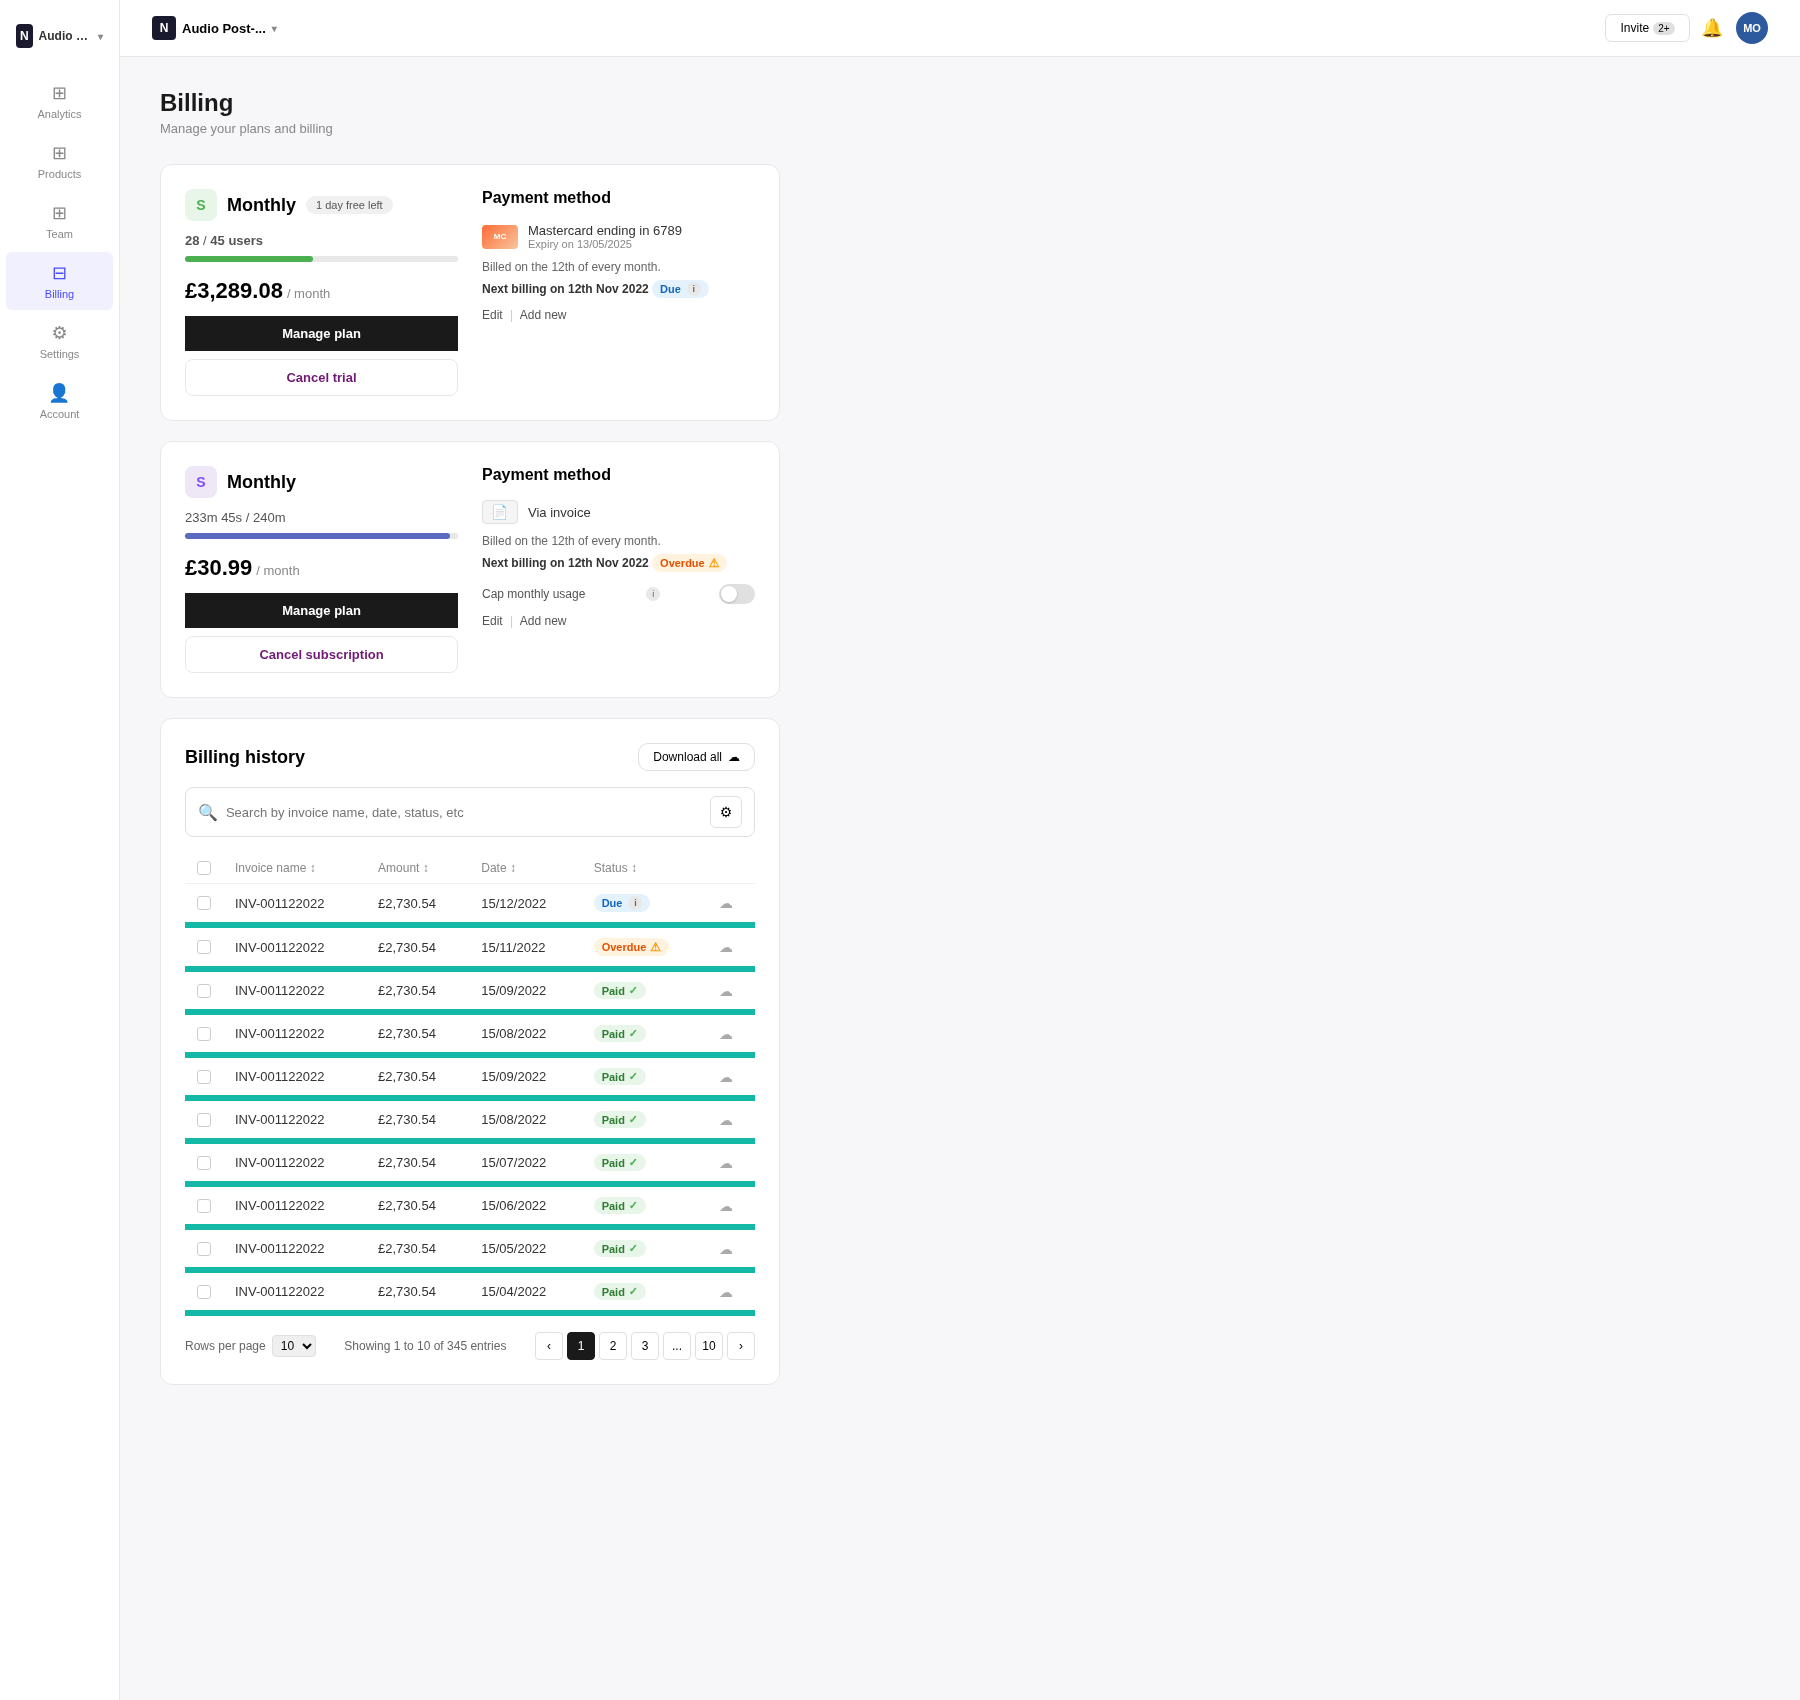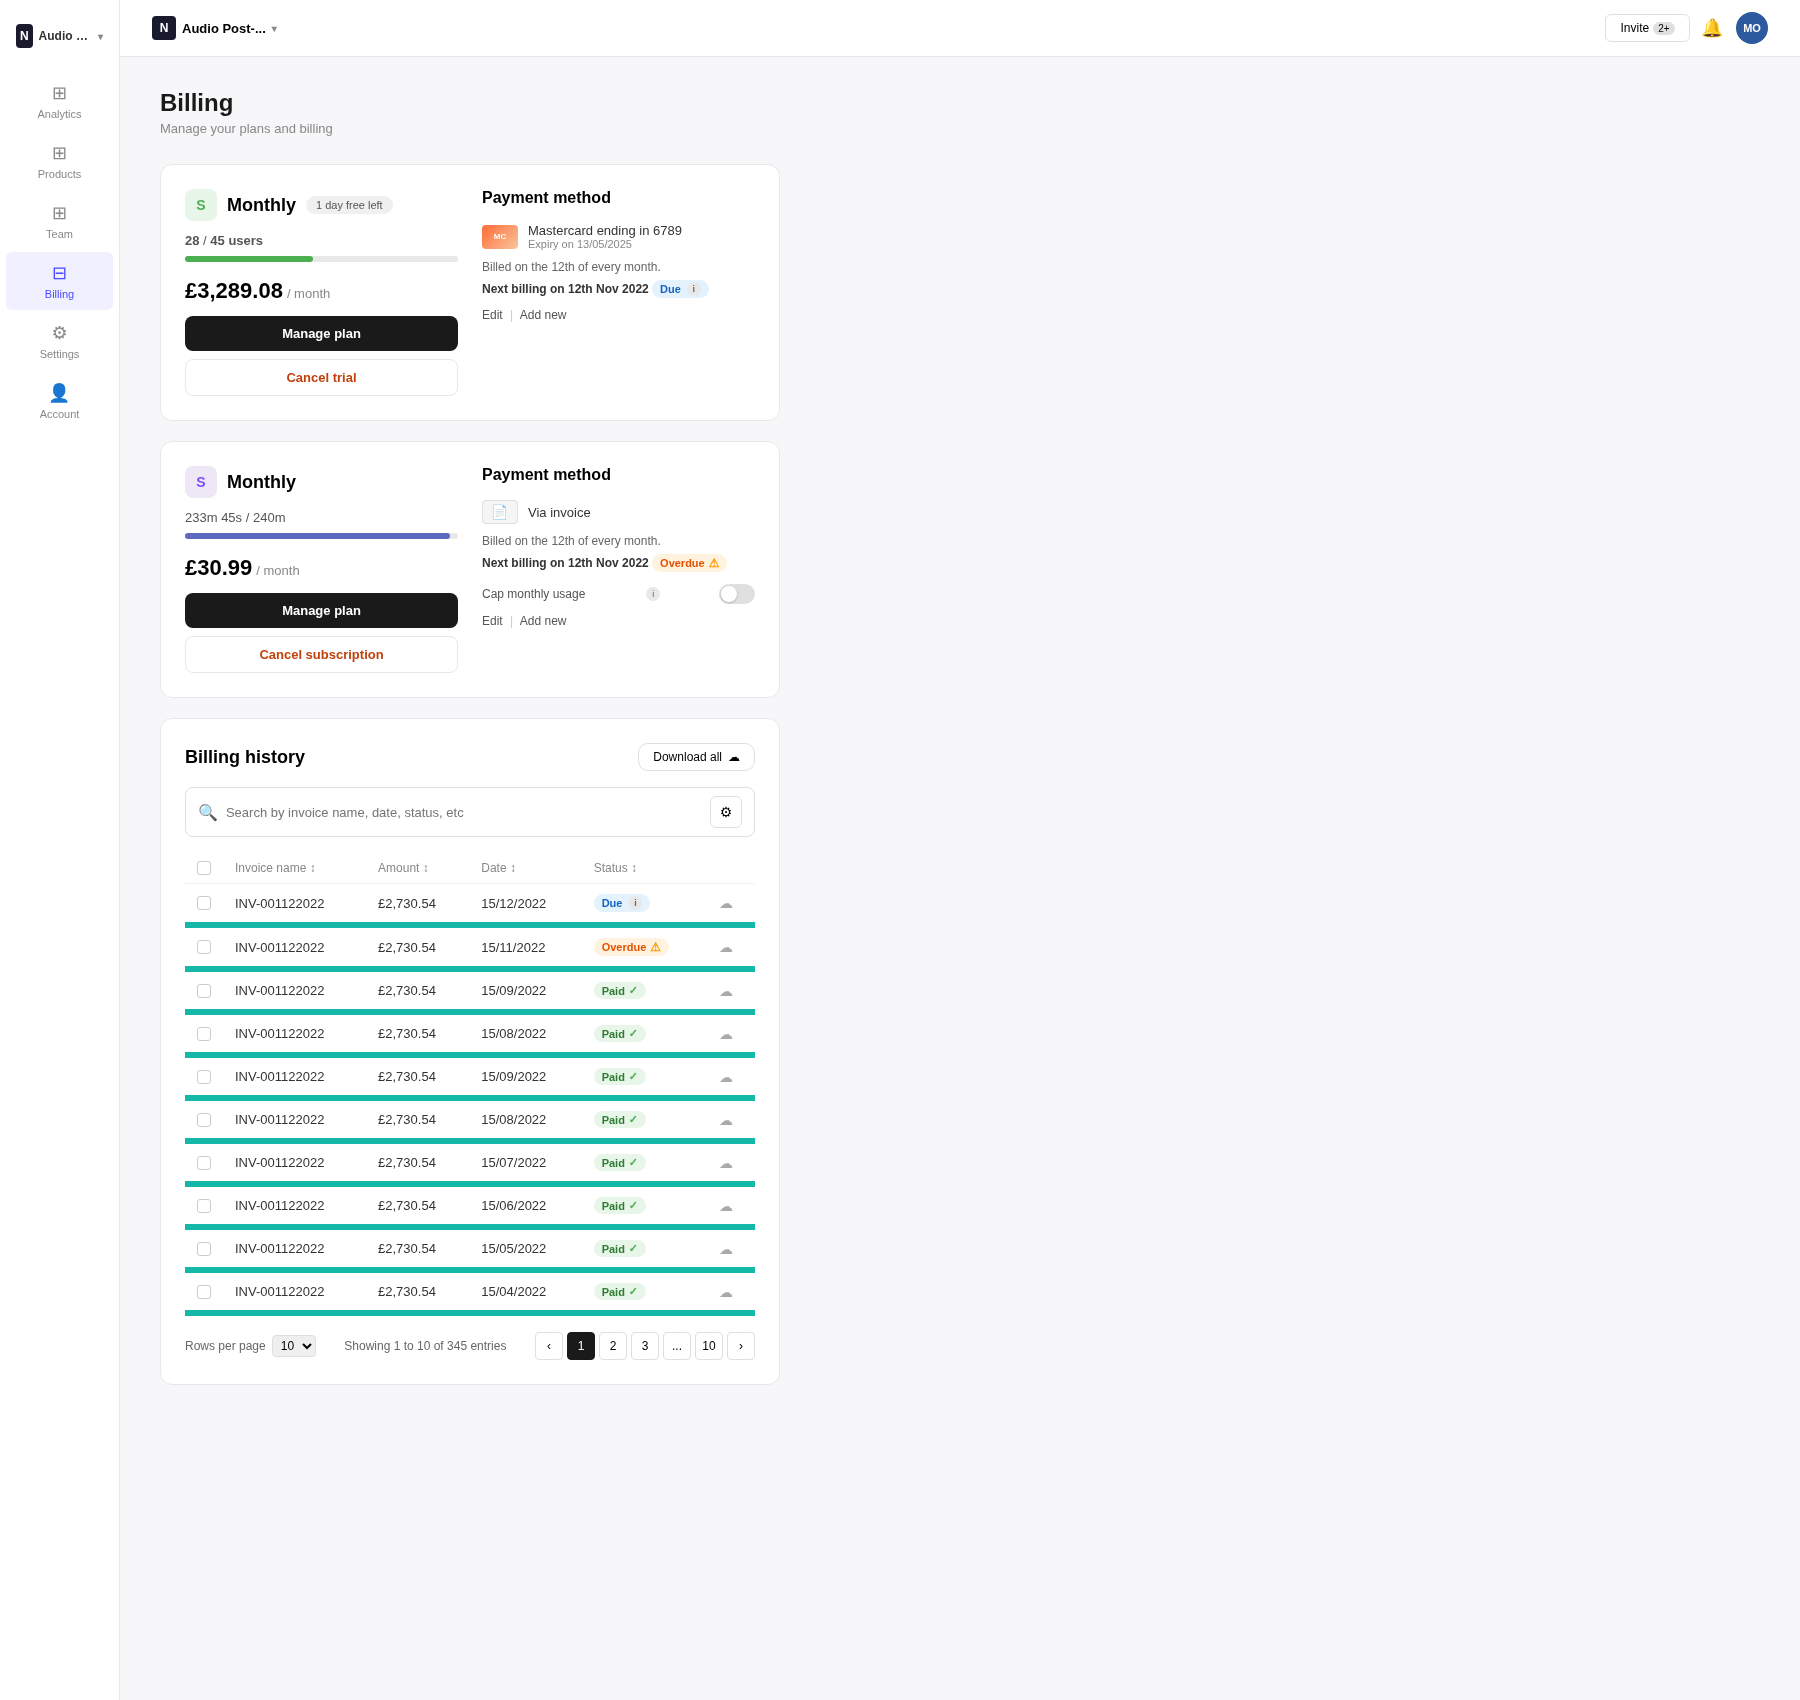--- a/index.html
+++ b/index.html
@@ -108,26 +108,26 @@
     }
     .progress-fill { height: 100%; border-radius: 3px; }
     .progress-fill.green { background: #4caf50; }
     .progress-fill.blue { background: #5c6bc0; }
     .price-row { display: flex; align-items: baseline; gap: 4px; margin-bottom: 12px; }
     .price-amount { font-size: 22px; font-weight: 700; }
     .price-period { font-size: 13px; color: #888; }
     .storage-info { font-size: 13px; color: #555; margin-bottom: 8px; }
     .manage-btn {
       background: #1a1a1a; color: #fff;
-      border: none; padding: 10px 0; border-radius: 8px;
+      border: none; padding: 10px 0; border-radius: 0;
       font-size: 13px; font-weight: 600; cursor: pointer;
       width: 100%; margin-bottom: 8px;
     }
     .cancel-btn {
-      background: #fff; color: #c2410c;
+      background: #fff; color: #701a75;
       border: 1px solid #e8e8e8; padding: 10px 12px; border-radius: 8px;
       font-size: 13px; font-weight: 600; cursor: pointer;
       width: 100%;
     }
 
     
     .payment-section {}
     .payment-title { font-size: 16px; font-weight: 700; margin-bottom: 16px; }
     .payment-method-row {
       display: flex; align-items: center; gap: 10px; margin-bottom: 10px;

